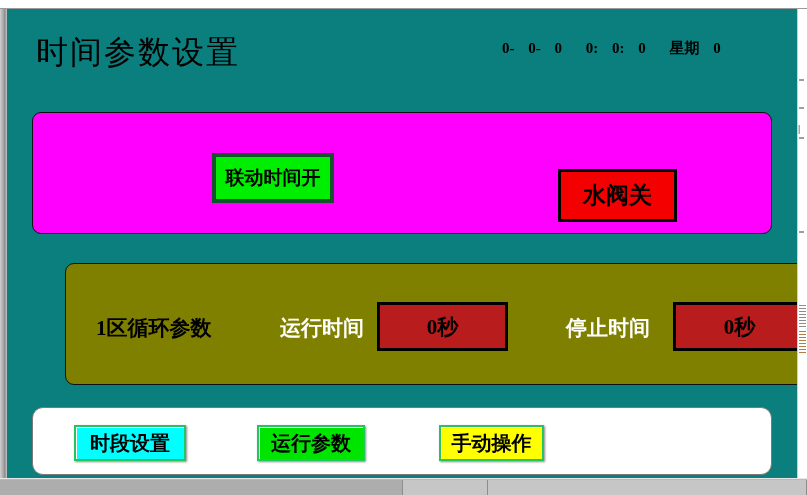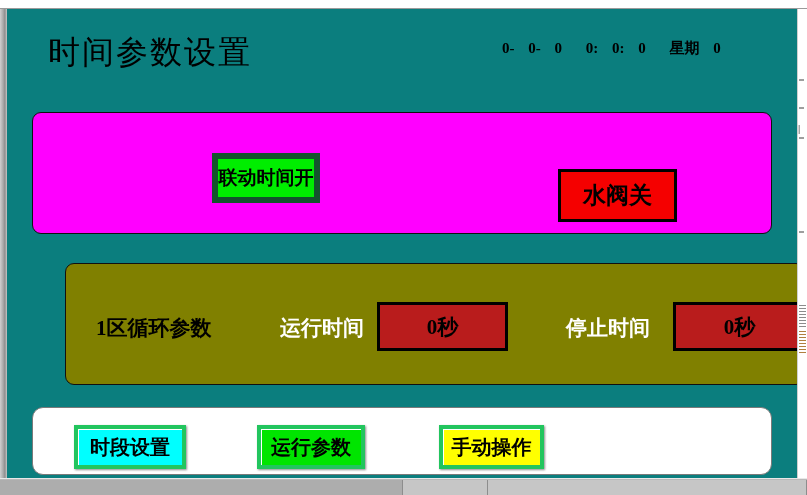--- a/index.html
+++ b/index.html
@@ -112,21 +112,21 @@
     border-right: 1px solid #8d8d8d;
     box-sizing: border-box;
   }
   .tb-left  { left: 0px;   width: 403px; background: #adadad; }
   .tb-mid   { left: 403px; width: 85px;  background: #c6c6c6; }
   .tb-right { left: 488px; width: 319px; background: #c6c6c6; border-right: none; }
 
   
   .title {
     position: absolute;
-    left: 41px;
+    left: 29px;
     top: 22px;
     font-size: 32px;
     font-weight: 400;
     color: #000000;
     letter-spacing: 2px;
     white-space: nowrap;
   }
   .clock {
     position: absolute;
     left: 495px;
@@ -149,24 +149,24 @@
     height: 122px;
     background: #ff00ff;
     border: 1px solid #101010;
     border-radius: 9px;
     box-sizing: border-box;
   }
   .btn-linkage {
     position: absolute;
     left: 179px;
     top: 40px;
-    width: 108px;
+    width: 122px;
     height: 50px;
     background: #00ee00;
-    border: 6px solid #14532d;
+    border: 4px solid #14532d;
     box-sizing: border-box;
     display: flex;
     align-items: center;
     justify-content: center;
     font-size: 19px;
     font-weight: bold;
     color: #000000;
     cursor: pointer;
   }
   .btn-valve {
@@ -246,22 +246,22 @@
     width: 740px;
     height: 68px;
     background: #ffffff;
     border: 1px solid #7a7a7a;
     border-radius: 11px;
     box-sizing: border-box;
   }
   .nav-btn {
     position: absolute;
     top: 17px;
-    height: 44px;
-    border: 4px solid #22c55e;
+    height: 36px;
+    border: 2px solid #22c55e;
     box-shadow: inset 1px 1px 0 #ffffff, 1px 1px 2px rgba(0,0,0,.45);
     box-sizing: border-box;
     display: flex;
     align-items: center;
     justify-content: center;
     font-size: 20px;
     font-weight: bold;
     color: #000000;
     cursor: pointer;
     white-space: nowrap;

